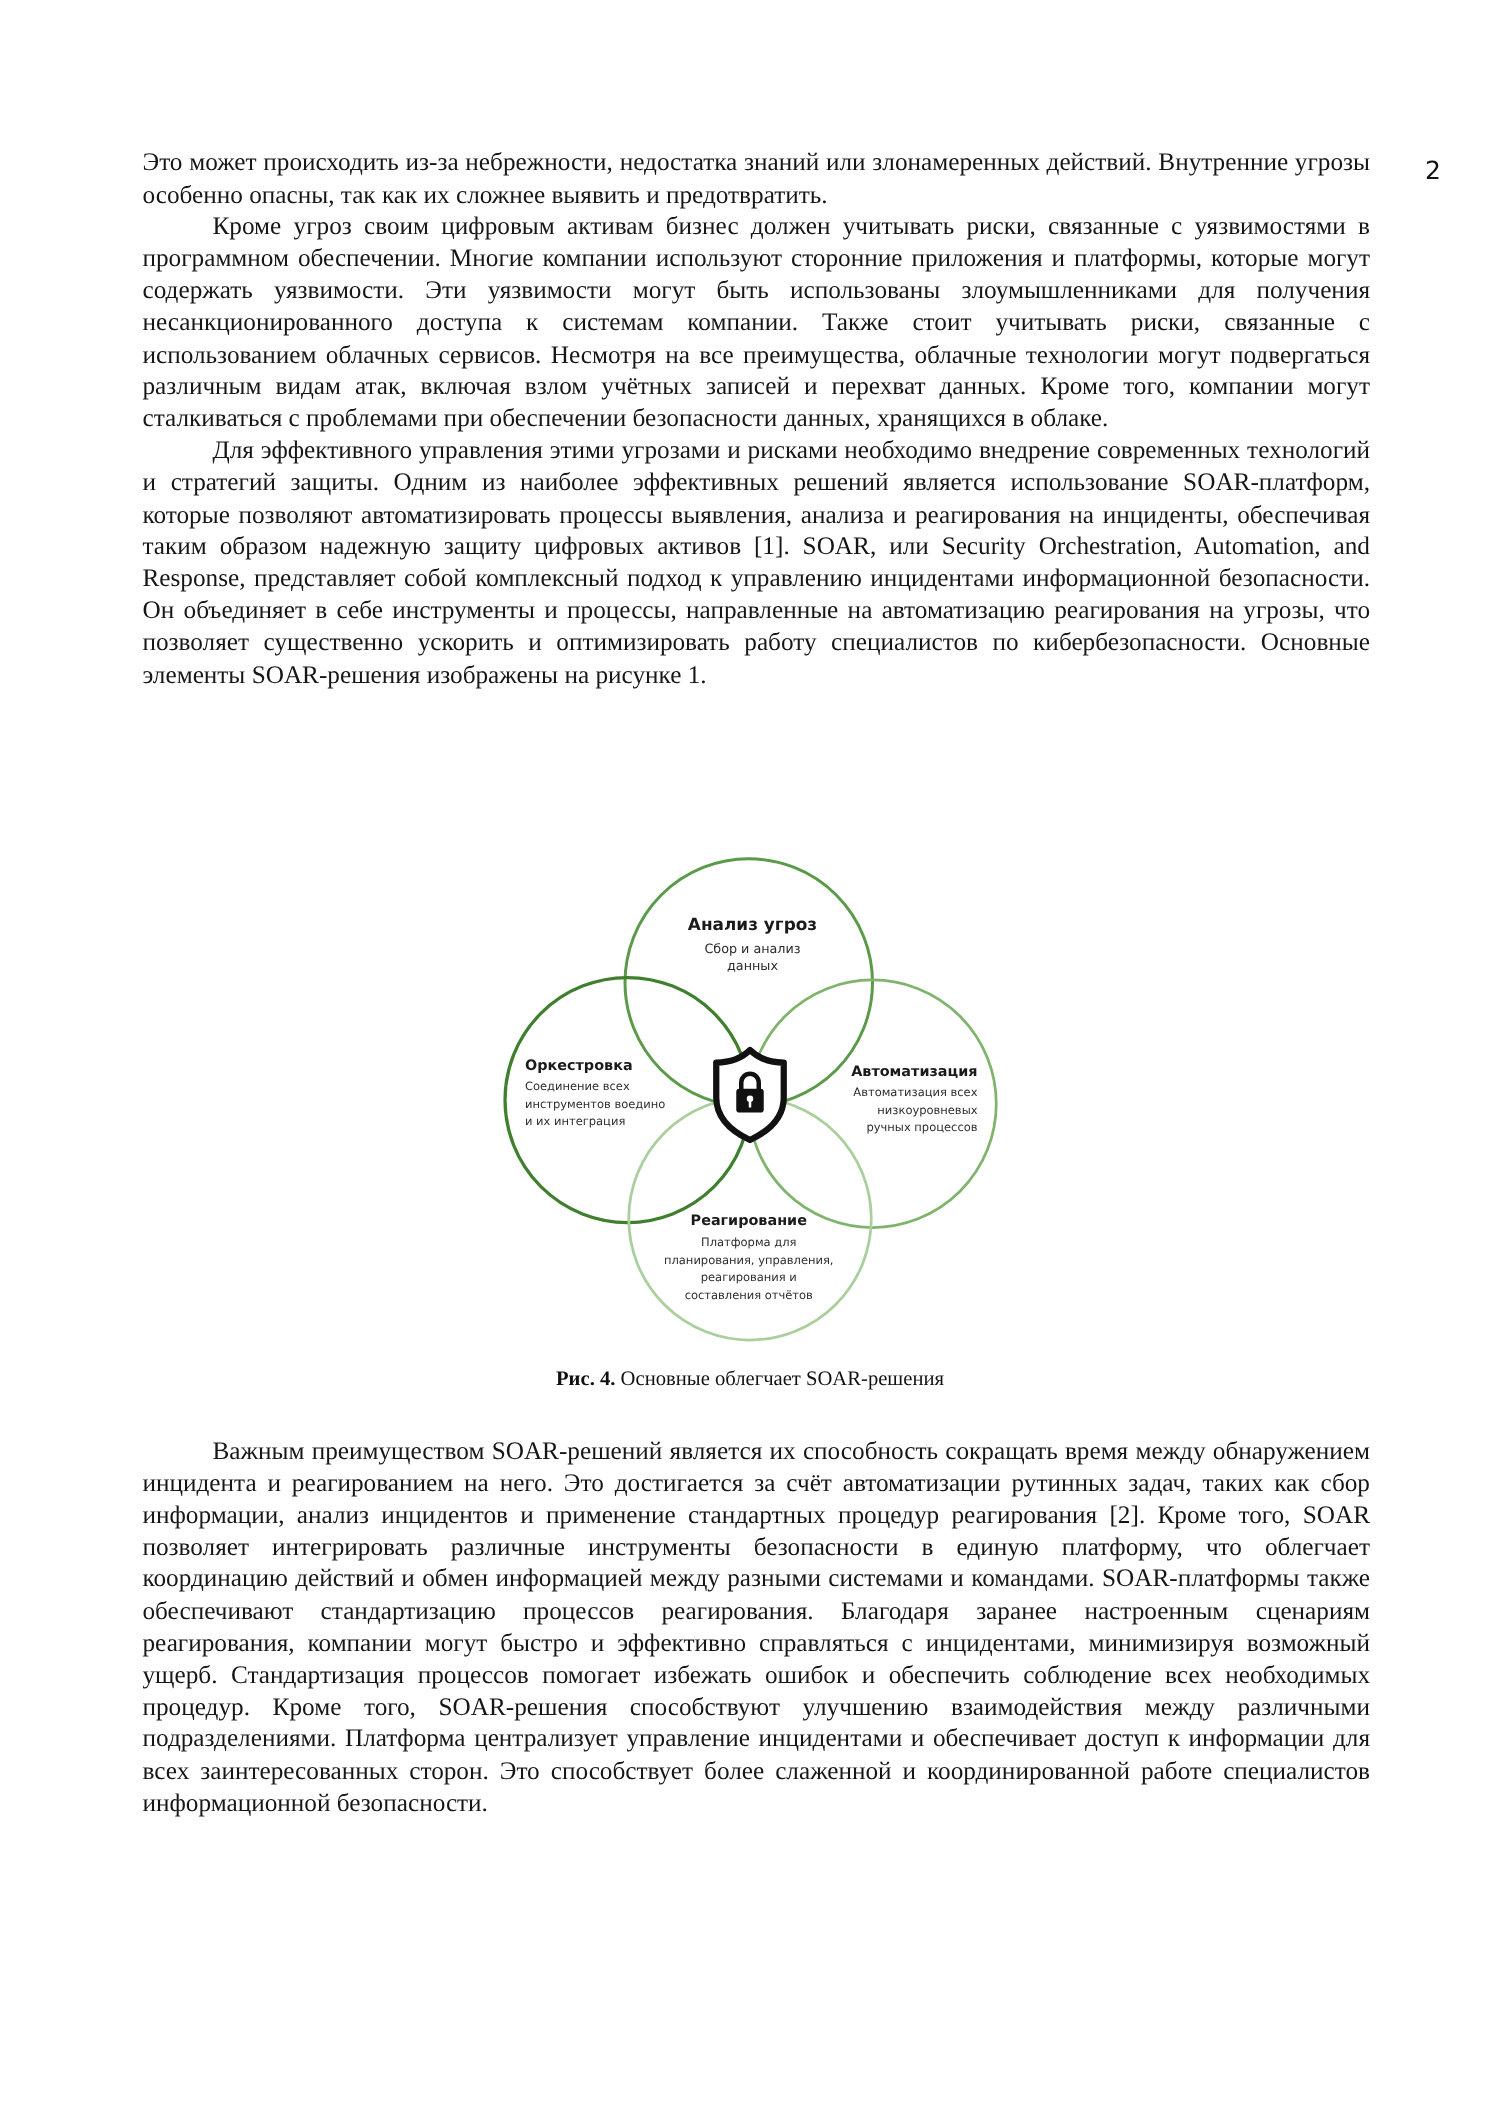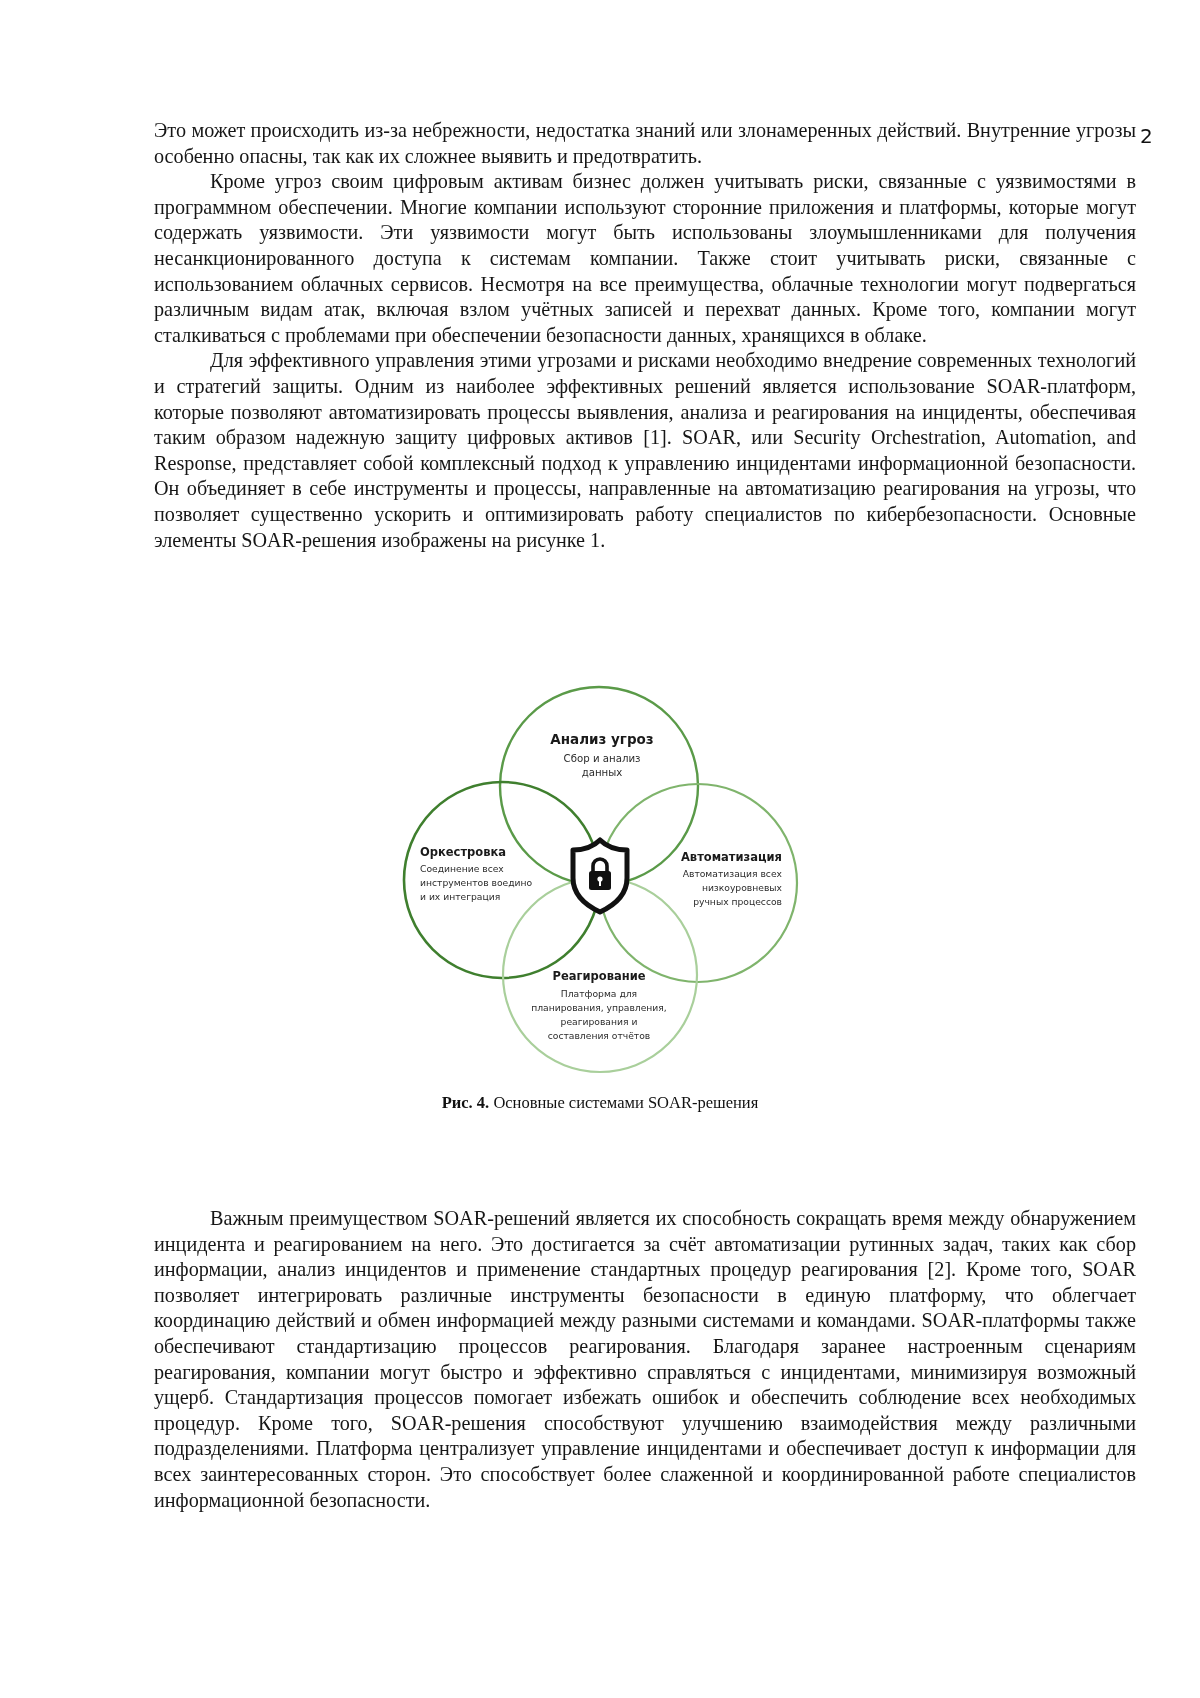--- a/index.html
+++ b/index.html
@@ -1,22 +1,22 @@
 <!DOCTYPE html>
 <html><head>
 <meta charset="utf-8">
 <style>
   html, body { margin:0; padding:0; background:#ffffff; }
   body { width:1200px; height:1698px; position:relative; overflow:hidden; }
   .page-num { position:absolute; left:1140px; top:124px; font-family:"DejaVu Sans", sans-serif; font-size:20px; color:#111; }
-  .text-block { position:absolute; left:114px; width:982px; font-family:"Liberation Serif", serif; font-size:20.2px; line-height:25.6px; color:#161616; text-align:justify;margin-left:40px; }
+  .text-block { position:absolute; left:114px; width:982px; font-family:"Liberation Serif", serif; font-size:20.2px; line-height:25.6px; color:#161616; text-align:justify; }
   .text-block p { margin:0; }
   .indent { text-indent:56px; }
   #block1 { top:118px; }
-  #block2 { top:1206px; }
+  #block2 { top:1149px; }
   .figure { position:absolute; left:400px; top:680px; width:420px; height:400px;text-align:right; }
   .figure svg { display:block; }
   .fig-title { font-family:"DejaVu Sans", sans-serif; font-weight:bold; fill:#1a1a1a; }
   .fig-text { font-family:"DejaVu Sans", sans-serif; fill:#2b2b2b; }
   .caption { position:absolute; left:0; width:1200px; top:1093px; text-align:center; font-family:"Liberation Serif", serif; font-size:16.5px; color:#111; }
   .caption b { font-weight:bold; }
 </style>
 </head>
 <body>
 
@@ -66,17 +66,17 @@
     <g transform="translate(171,158)">
       <path d="M29 2 C 22 9, 12 12, 2 12 L 2 40 C 2 56, 14 67, 29 74 C 44 67, 56 56, 56 40 L 56 12 C 46 12, 36 9, 29 2 Z" fill="#ffffff" stroke="#111111" stroke-width="5" stroke-linejoin="round"></path>
       <path d="M22 34 L 22 28 A 7 7 0 0 1 36 28 L 36 34" fill="none" stroke="#111111" stroke-width="3.6"></path>
       <rect x="18" y="33" width="22" height="19" rx="2.5" fill="#111111"></rect>
       <circle cx="29" cy="41" r="2.6" fill="#ffffff"></circle>
       <rect x="28" y="42" width="2" height="6" fill="#ffffff"></rect>
     </g>
   </svg>
 </div>
 
-<div class="caption"><b>Рис. 4.</b><span> Основные системами SOAR-решения</span></div>
+<div class="caption"><b>Рис. 4.</b><span> Основные облегчает SOAR-решения</span></div>
 
 <div class="text-block" id="block2">
   <p class="indent">Важным преимуществом SOAR-решений является их способность сокращать время между обнаружением инцидента и реагированием на него. Это достигается за счёт автоматизации рутинных задач, таких как сбор информации, анализ инцидентов и применение стандартных процедур реагирования [2]. Кроме того, SOAR позволяет интегрировать различные инструменты безопасности в единую платформу, что облегчает координацию действий и обмен информацией между разными системами и командами. SOAR-платформы также обеспечивают стандартизацию процессов реагирования. Благодаря заранее настроенным сценариям реагирования, компании могут быстро и эффективно справляться с инцидентами, минимизируя возможный ущерб. Стандартизация процессов помогает избежать ошибок и обеспечить соблюдение всех необходимых процедур. Кроме того, SOAR-решения способствуют улучшению взаимодействия между различными подразделениями. Платформа централизует управление инцидентами и обеспечивает доступ к информации для всех заинтересованных сторон. Это способствует более слаженной и координированной работе специалистов информационной безопасности.</p>
 </div>
 
 </body></html>

